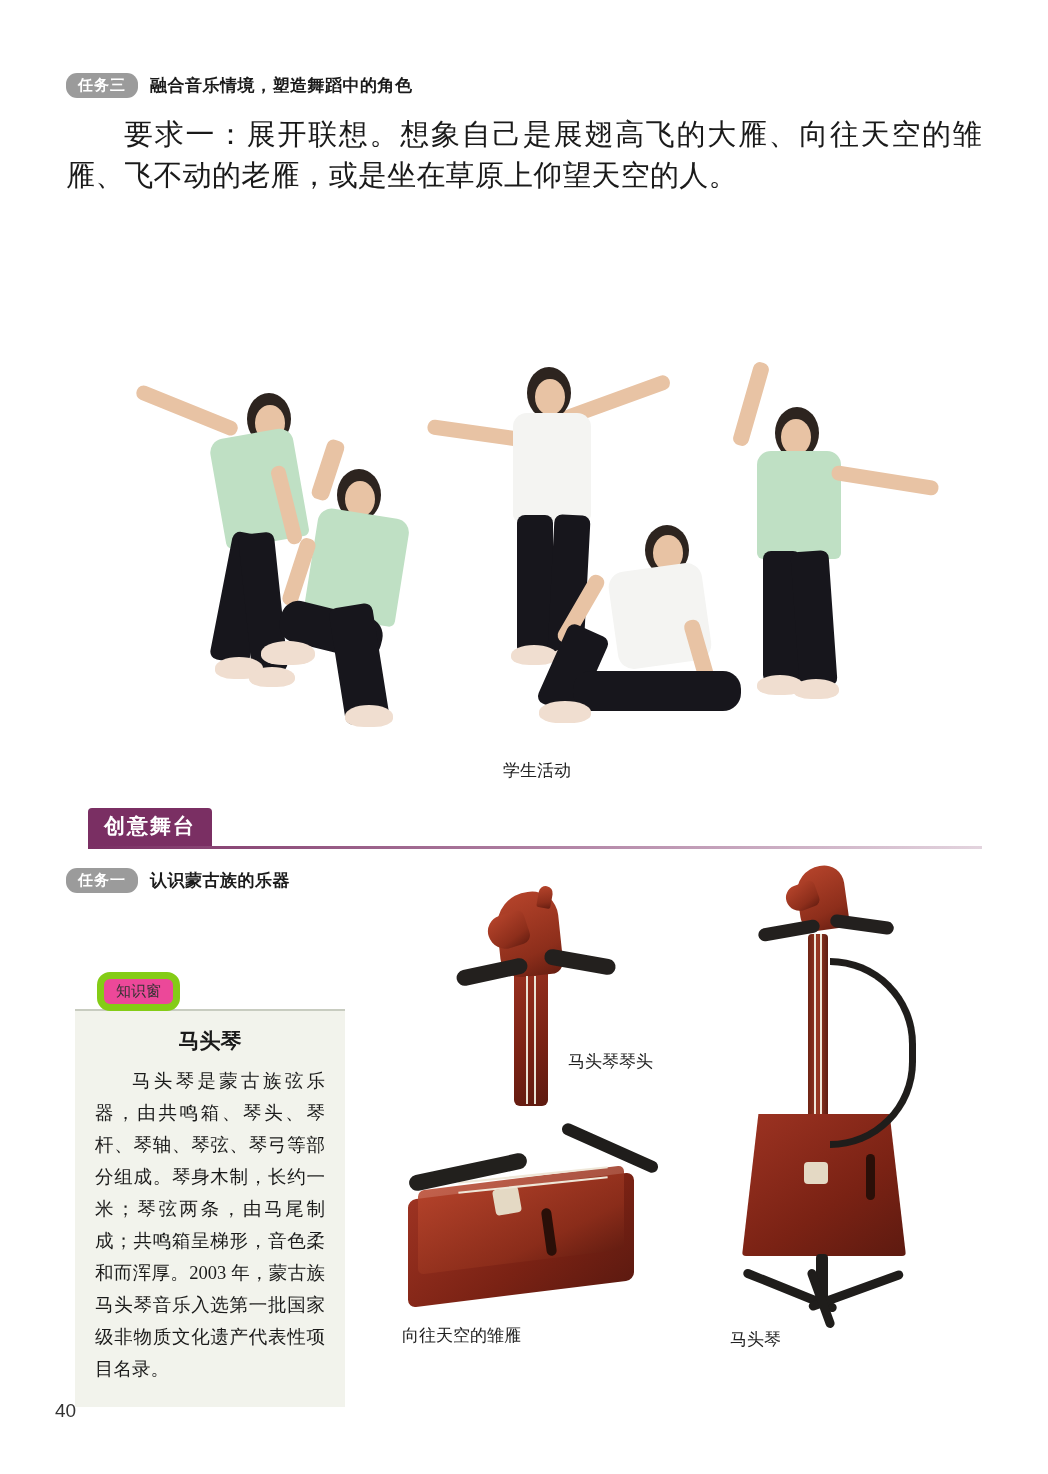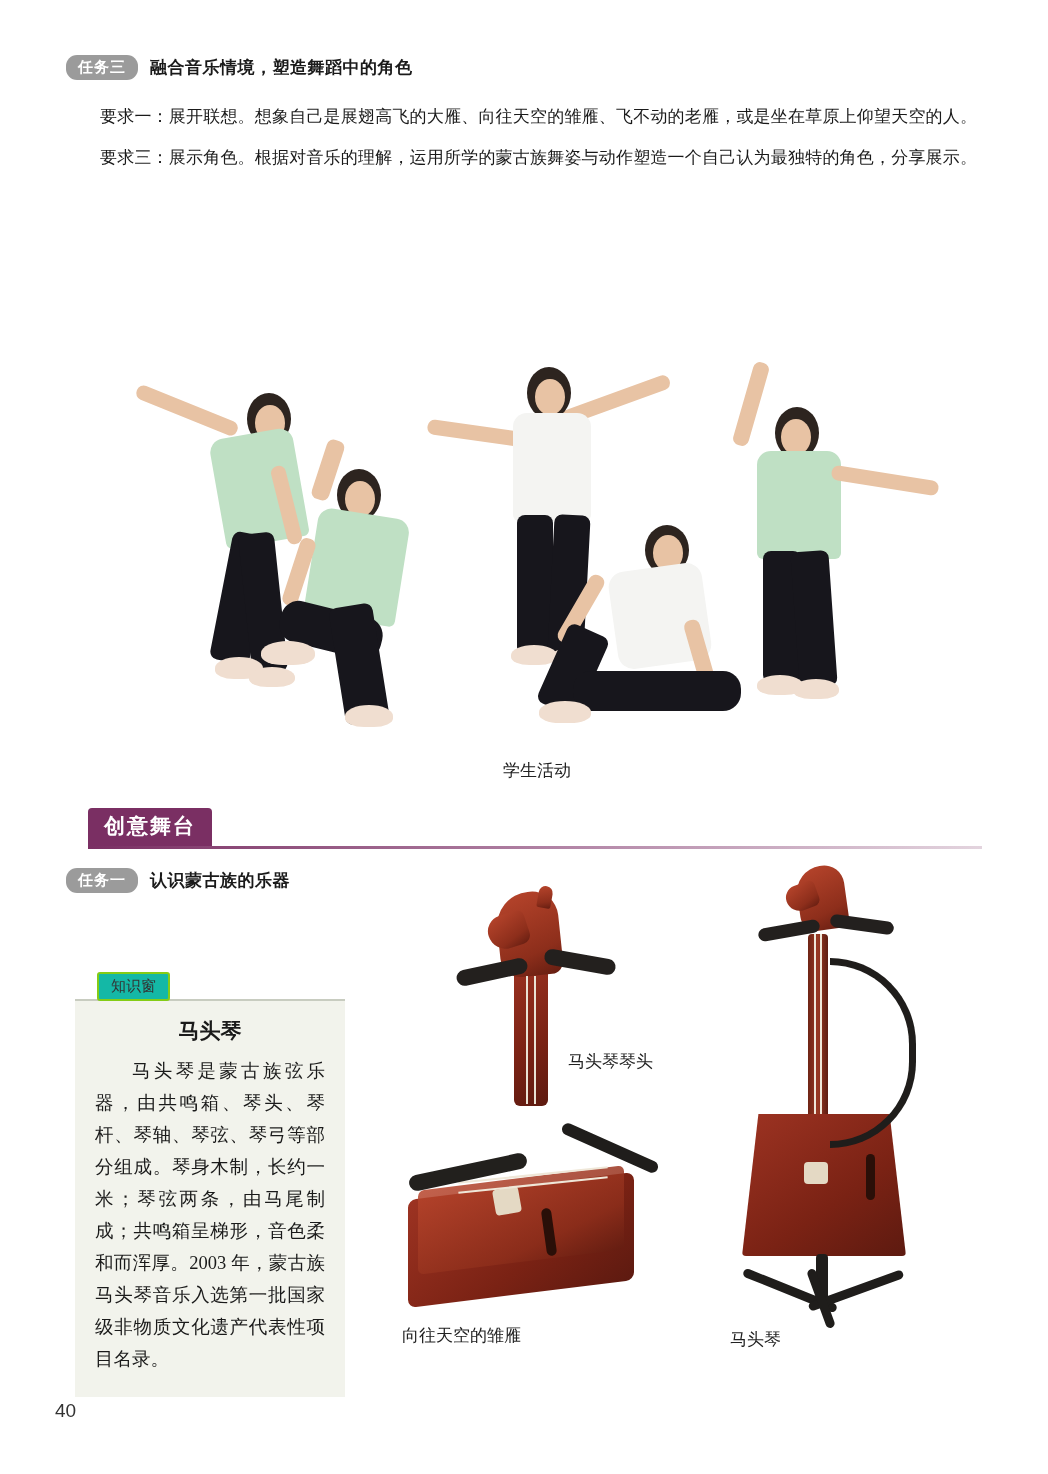--- a/index.html
+++ b/index.html
@@ -39,32 +39,32 @@
   .task-title {
     font-family: "Liberation Sans", "DejaVu Sans", sans-serif;
     font-size: 17px;
     font-weight: bold;
     color: #1a1a1a;
     letter-spacing: 0.5px;
   }
 
   
   .para {
-    font-size: 17px;
+    font-size: 29px;
     line-height: 41px;
     text-indent: 2em;
     margin: 0;
     letter-spacing: 0.2px;
     text-align: justify;
   }
 
   #top-section {
     position: absolute;
     left: 66px;
-    top: 55px;
+    top: 73px;
     width: 916px;
   }
   #paragraphs {
     margin-top: 16px;
   }
 
   
   #photo-block {
     position: absolute;
     left: 79px;
@@ -156,27 +156,27 @@
 
   
   #knowledge-wrap {
     position: absolute;
     left: 75px;
     top: 972px;
     width: 270px;
   }
   .know-tag {
     display: inline-block;
-    background: #14b8a6;
-    border: 2px solid #84cc16;
+    background: #ec4899;
+    border: 7px solid #84cc16;
     color: #333;
     font-family: "Liberation Sans", "DejaVu Sans", sans-serif;
     font-size: 15px;
     padding: 3px 12px;
-    border-radius: 3px;
+    border-radius: 13px;
     margin-left: 22px;
     position: relative;
     z-index: 3;
   }
   .know-body {
     background: #f2f3ec;
     border-top: 2px solid #c8ccc0;
     width: 270px;
     padding: 16px 20px 22px 20px;
     margin-top: -2px;
@@ -226,21 +226,20 @@
 </head>
 <body>
 
 <div id="top-section">
   <div class="task-row">
     <span class="task-tag">任务三</span>
     <span class="task-title">融合音乐情境，塑造舞蹈中的角色</span>
   </div>
   <div id="paragraphs">
     <p class="para">要求一：展开联想。想象自己是展翅高飞的大雁、向往天空的雏雁、飞不动的老雁，或是坐在草原上仰望天空的人。</p>
-    <p class="para">要求三：展示角色。根据对音乐的理解，运用所学的蒙古族舞姿与动作塑造一个自己认为最独特的角色，分享展示。</p>
   </div>
 </div>
 
 <div id="photo-block">
   <div id="photo-stage">
 
     <div class="dancer" style="left:50px; top:20px; width:190px; height:330px;">
       <div class="arm" style="left:4px; top:28px; width:108px; height:15px; transform:rotate(22deg); background:#e8c3a4;"></div>
       <div class="head" style="left:118px; top:18px; width:44px; height:52px; background:#2d241f;"></div>
       <div class="face" style="left:126px; top:30px; width:30px; height:36px;"></div>

